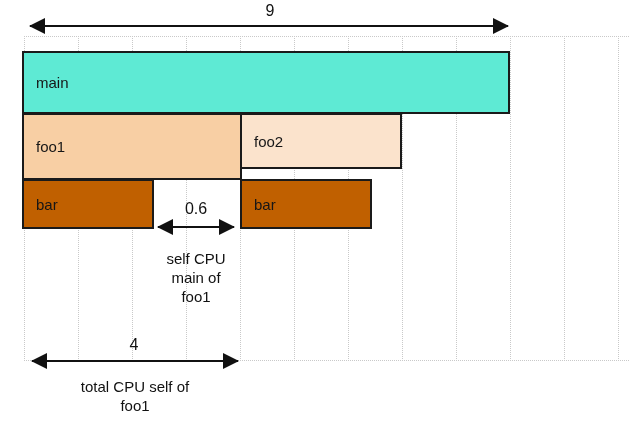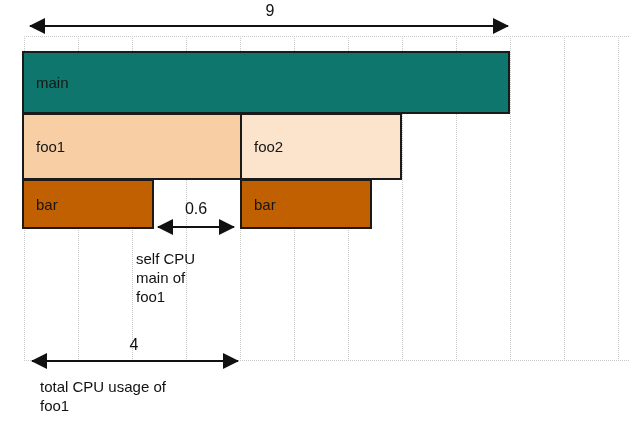--- a/index.html
+++ b/index.html
@@ -81,21 +81,21 @@
     font-size: 16px;
     color: #111111;
     text-align: center;
     line-height: 1.1;
     white-space: nowrap;
   }
   .caption {
     position: absolute;
     font-size: 15px;
     color: #111111;
-    text-align: left;
+    text-align: center;
     line-height: 1.25;
   }
 </style>
 </head>
 <body>
 
 <div id="stage">
 
   <div class="gridline" style="left:24px;  top:36px; height:325px;"></div>
   <div class="gridline" style="left:78px;  top:36px; height:325px;"></div>
@@ -113,29 +113,29 @@
   <div class="gridline-h" style="left:24px; top:36px; width:605px;"></div>
   <div class="gridline-h" style="left:24px; top:360px; width:605px;"></div>
 
   <div class="measure-value" style="left:230px; top:2px; width:80px;">9</div>
   <div class="measure" style="left:30px; top:25px; width:478px;">
     <div class="shaft"></div>
     <div class="head left"></div>
     <div class="head right"></div>
   </div>
 
-  <div class="frame" style="left:22px; top:51px; width:488px; height:63px; background:#0f766e;">
+  <div class="frame" style="left:22px; top:51px; width:488px; height:63px; background:#5eead4;">
     <span class="frame-label">main</span>
   </div>
 
   <div class="frame" style="left:22px; top:113px; width:220px; height:67px; background:#F8CFA4;">
     <span class="frame-label">foo1</span>
   </div>
 
-  <div class="frame" style="left:240px; top:113px; width:162px; height:67px; background:#FBE3CC;">
+  <div class="frame" style="left:240px; top:113px; width:162px; height:56px; background:#FBE3CC;">
     <span class="frame-label">foo2</span>
   </div>
 
   <div class="frame" style="left:22px; top:179px; width:132px; height:50px; background:#C06000;">
     <span class="frame-label">bar</span>
   </div>
 
   <div class="frame" style="left:240px; top:179px; width:132px; height:50px; background:#C06000;">
     <span class="frame-label">bar</span>
   </div>
@@ -154,17 +154,17 @@
   </div>
 
   <div class="measure-value" style="left:94px; top:336px; width:80px;">4</div>
   <div class="measure" style="left:32px; top:360px; width:206px;">
     <div class="shaft"></div>
     <div class="head left"></div>
     <div class="head right"></div>
   </div>
 
   <div class="caption" style="left:40px; top:378px; width:190px;">
-    <div>total CPU usage of</div>
+    <div>total CPU self of</div>
     <div>foo1</div>
   </div>
 
 </div>
 
 </body></html>

